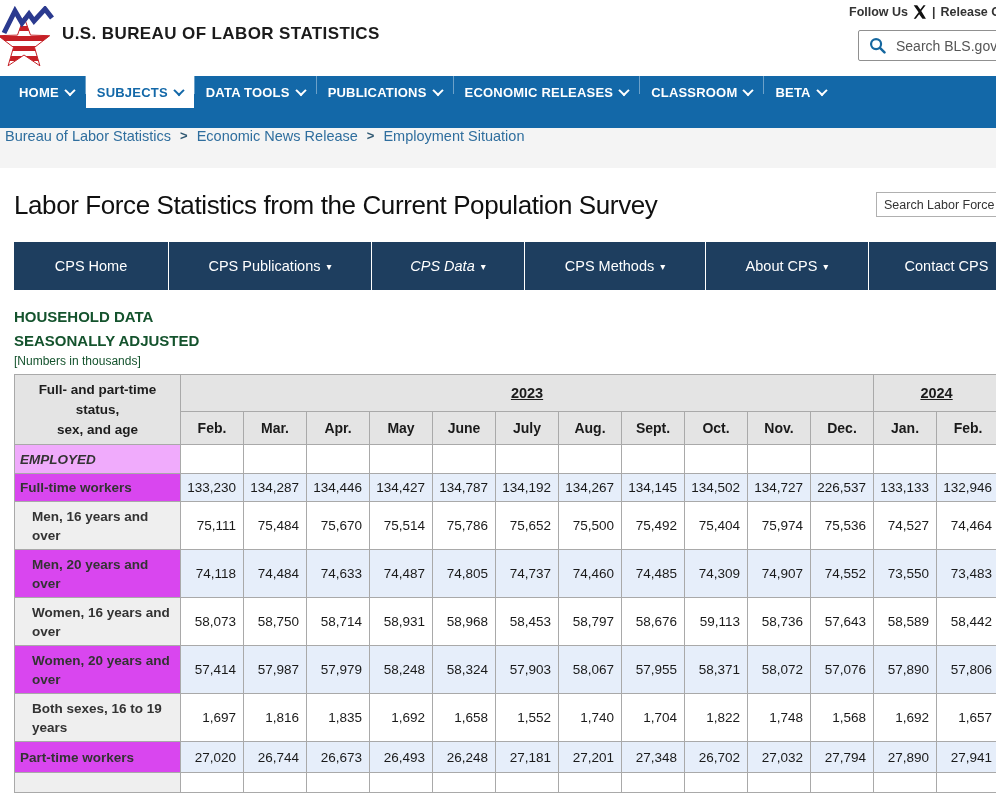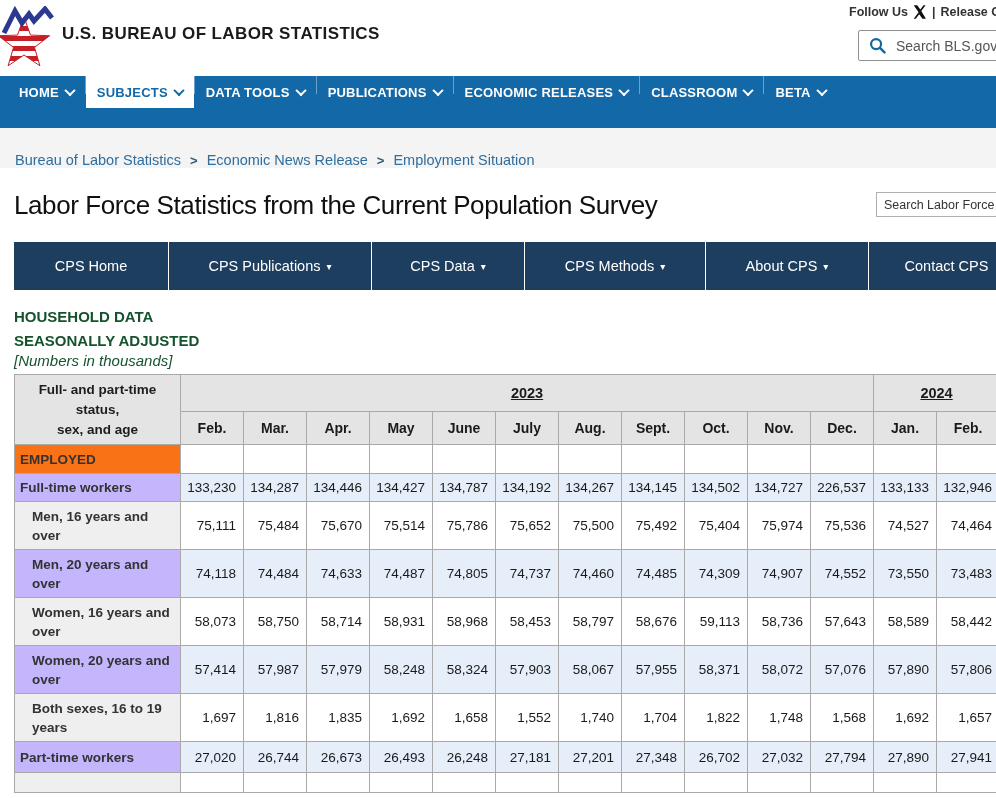--- a/index.html
+++ b/index.html
@@ -24,56 +24,56 @@
   .mag svg{width:17px;height:17px;display:block;cursor:pointer;}
   
   .main-nav{height:52px;background:#1368a8;display:flex;align-items:flex-start;padding-left:8px;}
   .nav-item{display:flex;align-items:center;gap:7px;padding:0 11px;height:32px;
             color:#fff;font-size:13px;font-weight:bold;letter-spacing:.2px;cursor:pointer;white-space:nowrap;}
   .nav-item.active{background:#fff;color:#1368a8;}
   .chev{display:inline-block;width:6px;height:6px;border-right:2.2px solid currentColor;
         border-bottom:2.2px solid currentColor;transform:rotate(45deg) translate(-1px,-1px);}
   .nav-sep{width:1px;height:18px;background:rgba(255,255,255,.38);}
   
-  .breadcrumb{height:40px;background:#f4f4f4;display:flex;align-items:flex-end;
-              padding-left:15px;font-size:14.5px;}
+  .breadcrumb{height:40px;background:#f4f4f4;display:flex;align-items:flex-start;
+              padding-left:5px;font-size:14.5px;}
   .crumb{color:#2f6e9e;cursor:pointer;}
   .crumb-sep{color:#2f5872;font-weight:bold;margin:0 9px;font-size:13px;}
   
   .main{padding-left:14px;position:relative;}
   .title-row{position:relative;margin-top:22px;height:36px;}
   .page-title{font-size:26px;font-weight:normal;color:#101010;letter-spacing:-.4px;margin:0;white-space:nowrap;}
   .lfs-search{position:absolute;left:862px;top:2px;width:160px;height:25px;border:1px solid #b0b0b0;
               font-size:12.5px;color:#333;padding:1px 7px;box-sizing:border-box;outline:none;
               font-family:"Liberation Sans",sans-serif;}
   .lfs-search::placeholder{color:#333;opacity:1;}
   
   .cps-bar{margin-top:16px;height:48px;background:#1e3e5f;display:flex;width:1010px;}
   .cps-item{display:flex;align-items:center;justify-content:center;color:#fff;font-size:14.5px;
             cursor:pointer;box-sizing:border-box;white-space:nowrap;gap:6px;}
   .cps-item + .cps-item{border-left:1px solid #fff;}
   .caret{font-size:10px;line-height:1;position:relative;top:1px;}
   
   .headings{margin-top:15px;color:#14532d;}
   .hd-line{font-size:15px;font-weight:bold;line-height:24px;margin:0;}
   .tbl-title{font-size:15.5px;font-weight:bold;line-height:23px;margin:0;}
-  .tbl-note{font-size:15px;line-height:16px;margin:0;font-weight:normal;font-style:italic;}
+  .tbl-note{font-size:12px;line-height:16px;margin:0;font-weight:normal;}
   
   table.data{border-collapse:collapse;table-layout:fixed;width:985px;margin-top:5px;
              font-size:13.5px;color:#1a1a1a;}
   table.data th,table.data td{border:1px solid #a9a9a9;box-sizing:border-box;overflow:hidden;}
   th.stub{background:#e4e4e4;font-size:13.5px;font-weight:bold;color:#1d1d1d;
           text-align:center;line-height:20px;padding:2px;}
   th.year{background:#e4e4e4;font-size:14.5px;font-weight:bold;height:37px;text-decoration:underline;}
   th.month{background:#e4e4e4;font-size:14px;font-weight:bold;height:33px;}
   td.lbl{font-weight:bold;color:#333;text-align:left;padding:3px 4px 3px 5px;line-height:19px;vertical-align:middle;}
   td.lbl.ind{padding-left:17px;}
   td.num{text-align:right;padding-right:7px;vertical-align:middle;}
-  tr.sec{height:29px;} tr.sec td.lbl{background:#f97316;} tr.sec td.num{background:#fff;}
-  tr.blue td.lbl{background:#c4b5fd;} tr.blue td.num{background:#e6eefa;}
+  tr.sec{height:29px;} tr.sec td.lbl{background:#f0abfc;font-style:italic;} tr.sec td.num{background:#fff;}
+  tr.blue td.lbl{background:#d946ef;} tr.blue td.num{background:#e6eefa;}
   tr.white td.lbl{background:#efefef;} tr.white td.num{background:#fff;}
   tr.h28{height:28px;} tr.h48{height:48px;} tr.h31{height:31px;} tr.h20{height:20px;}
 </style>
 </head>
 <body>
 
 <div class="site-header">
   <div class="logo">
     <svg viewBox="0 0 56 62" width="56" height="62">
       <defs>
@@ -163,21 +163,21 @@
   </div>
 
   <div class="cps-bar">
       <div class="cps-item" style="width: 154px;">
         <span>CPS Home</span>
       </div>
       <div class="cps-item" style="width: 203px;">
         <span>CPS Publications</span>
         <span class="caret">▾</span>
       </div>
-      <div class="cps-item" style="width: 153px;">
+      <div class="cps-item" style="width: 153px; font-style: italic;">
         <span>CPS Data</span>
         <span class="caret">▾</span>
       </div>
       <div class="cps-item" style="width: 181px;">
         <span>CPS Methods</span>
         <span class="caret">▾</span>
       </div>
       <div class="cps-item" style="width: 163px;">
         <span>About CPS</span>
         <span class="caret">▾</span>

